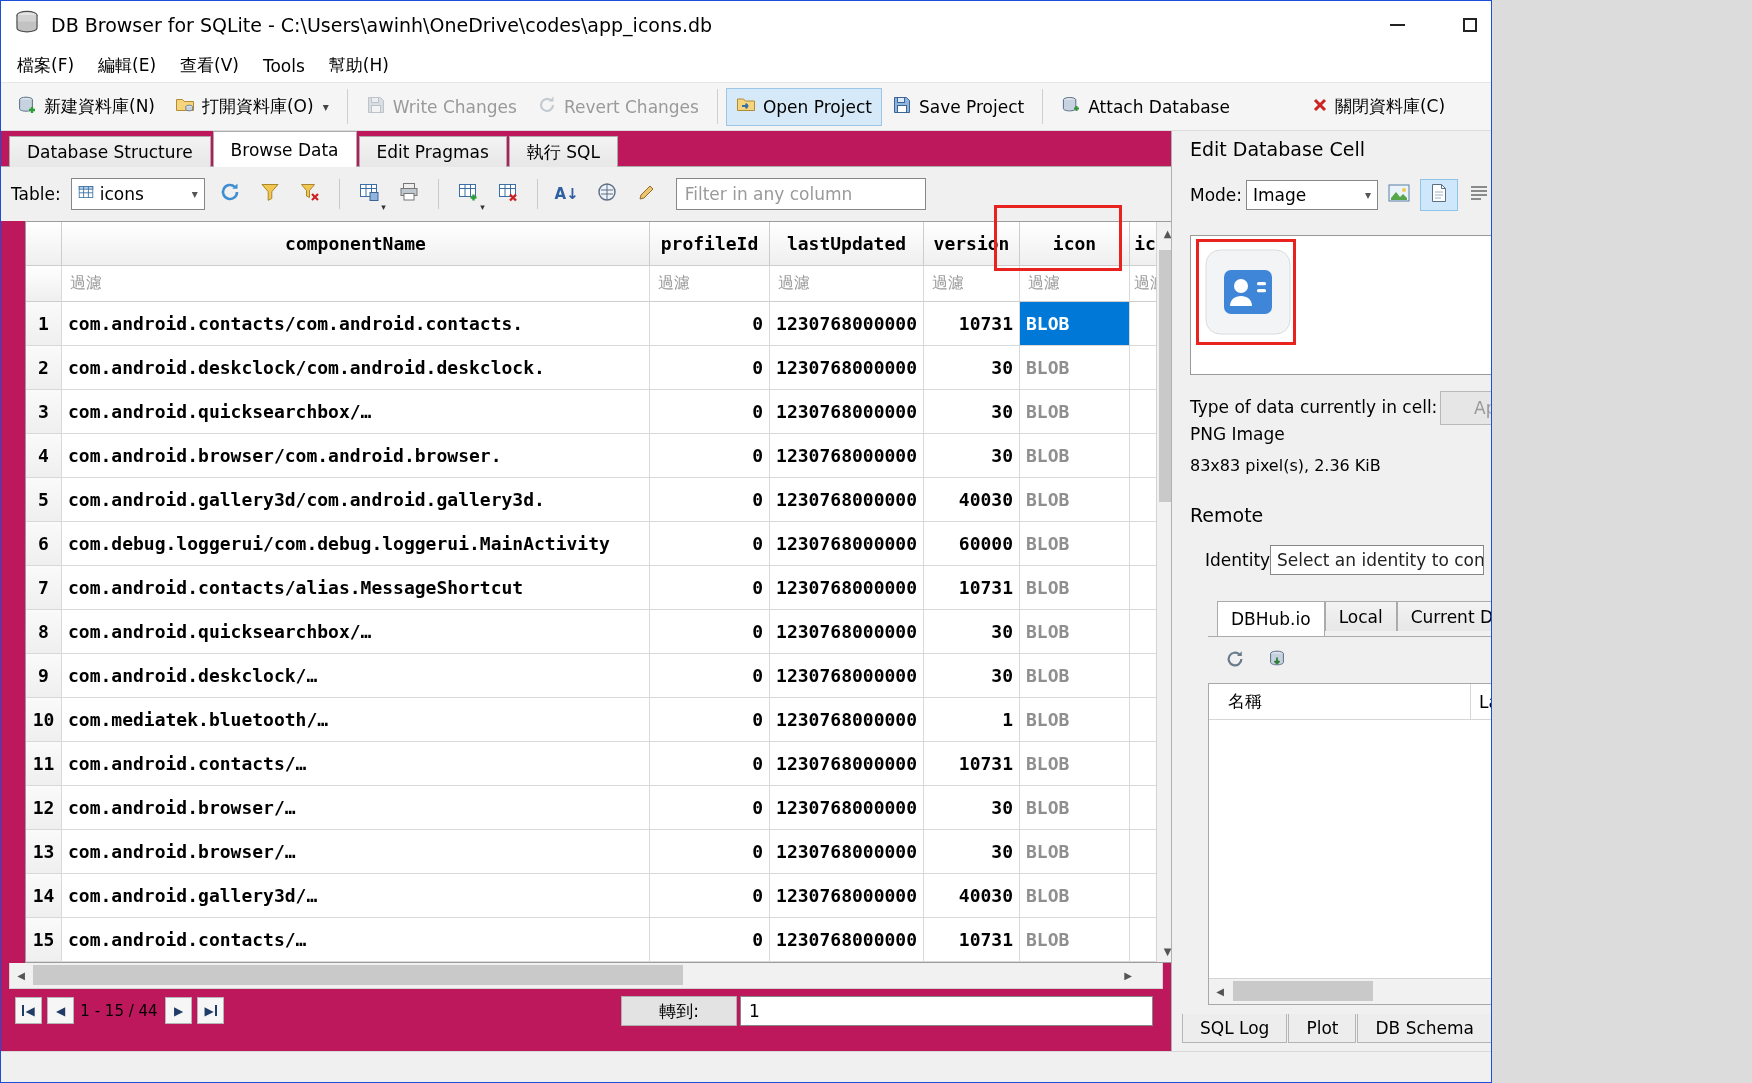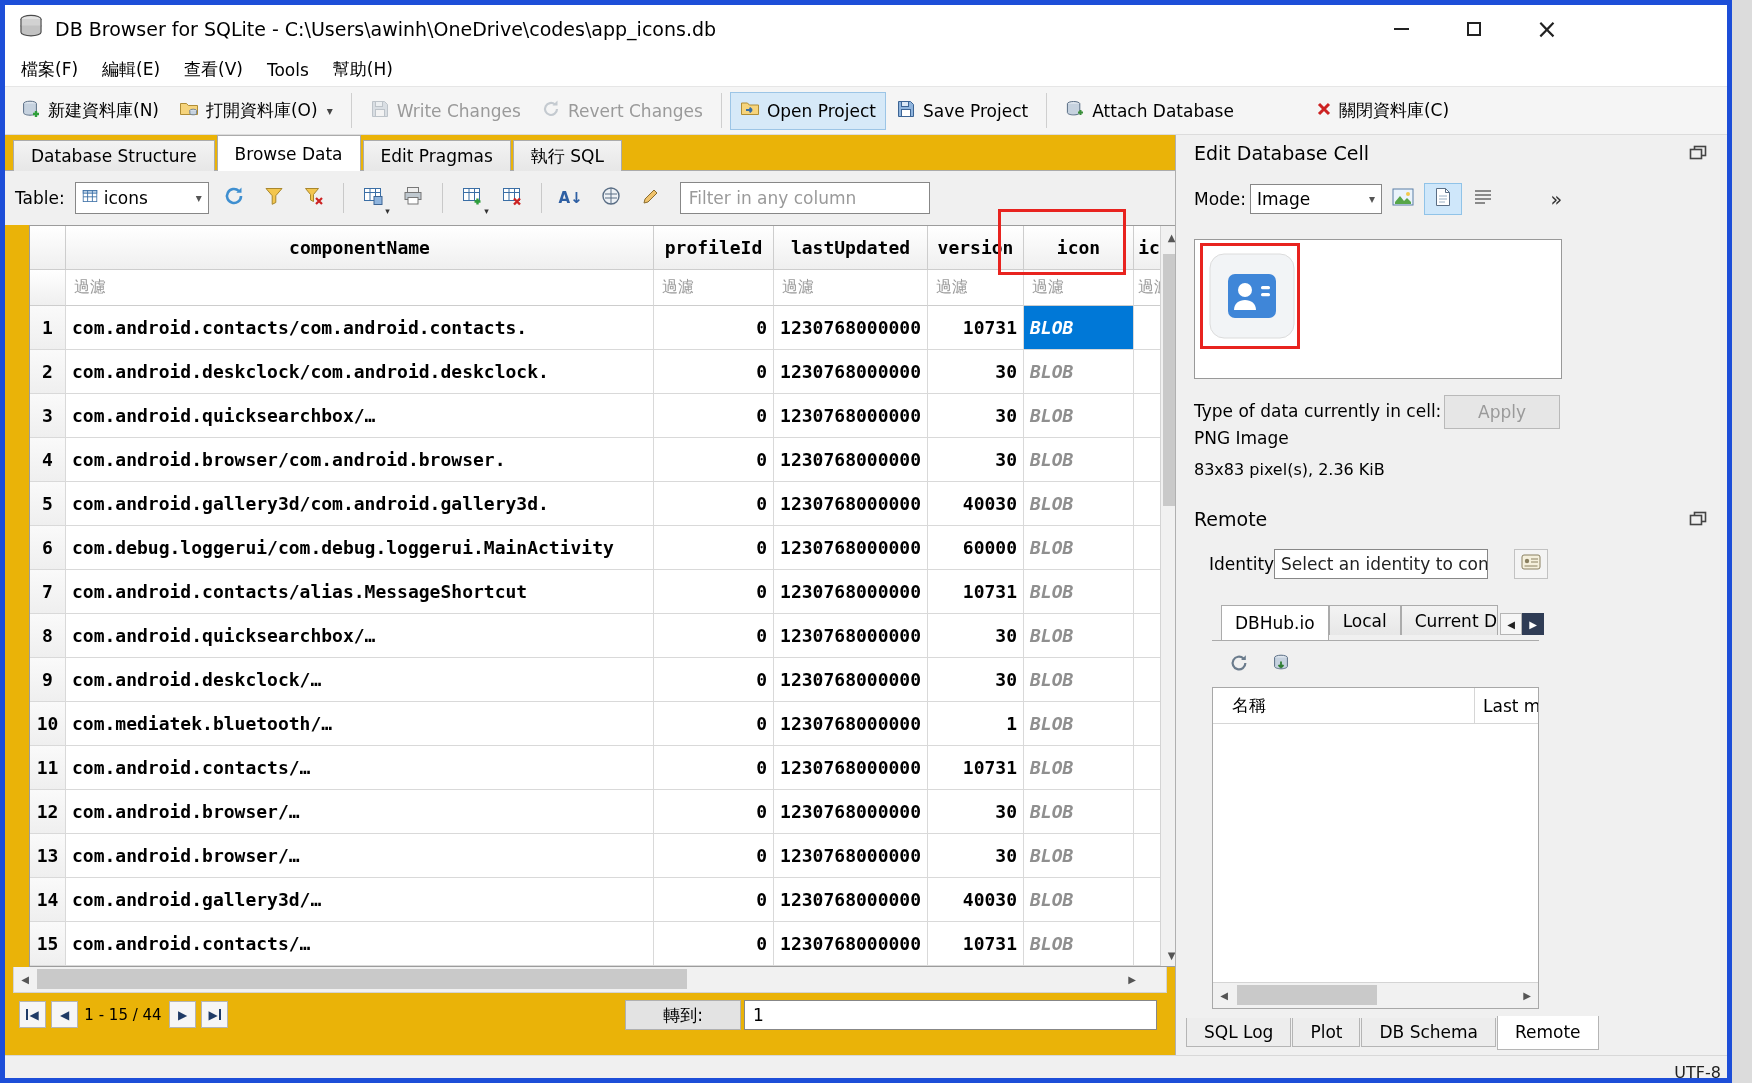--- a/index.html
+++ b/index.html
@@ -1,18 +1,18 @@
 <!DOCTYPE html>
 <html><head>
 <meta charset="utf-8">
 <style>
   html,body{margin:0;padding:0}
   body{width:1752px;height:1083px;background:#dcdcdc;font-family:"DejaVu Sans","Liberation Sans",sans-serif;color:#000}
   *{box-sizing:border-box}
-  #root{position:absolute;top:0;left:0;width:1732px;height:1083px;background:#eab308;border:5px solid #1d4ed8;overflow:hidden}
+  #root{position:absolute;top:0;left:0;width:1492px;height:1083px;background:#be185d;border:1px solid #1d4ed8;overflow:hidden}
 
   
   .titlebar{height:48px;background:#fff;position:relative;display:flex;align-items:center;gap:10px;padding-left:12px}
   .title-text{font-size:19px}
   .win-controls{position:absolute;top:0;left:1352px;display:flex;height:48px}
   .win-btn{width:58px;height:48px;display:flex;align-items:center;justify-content:center;margin-left:15px;cursor:default}
   .glyph-min{width:15px;height:2px;background:#222}
   .glyph-max{width:14px;height:14px;border:2px solid #222}
   .glyph-close{font-size:26px;color:#222;line-height:1}
 
@@ -54,21 +54,21 @@
   .gridmain{width:1130px}
   .thead{display:flex;height:44px}
   .th{background:linear-gradient(#ffffff,#efefef);border-right:1px solid #cdcdcd;border-bottom:1px solid #cdcdcd;display:flex;align-items:center;justify-content:center;font-family:"DejaVu Sans Mono",monospace;font-weight:bold;font-size:18px;overflow:hidden;white-space:nowrap}
   .tfilter{display:flex;height:36px}
   .tf{border-right:1px solid #d9d9d9;border-bottom:1px solid #cdcdcd;display:flex;align-items:center;padding-left:8px;color:#9a9a9a;font-size:16px;background:#fff;overflow:hidden;white-space:nowrap}
   .tf.corner{background:linear-gradient(#ffffff,#efefef)}
   .trow{display:flex;height:44px}
   .tcell{border-right:1px solid #d9d9d9;border-bottom:1px solid #d9d9d9;display:flex;align-items:center;padding:0 6px;font-family:"DejaVu Sans Mono",monospace;font-weight:bold;font-size:18px;white-space:nowrap;overflow:hidden;background:#fff}
   .td-num{justify-content:center;background:linear-gradient(#fafafa,#efefef);padding:0}
   .num-r{justify-content:flex-end}
-  .blob{color:#8f8f8f;font-style:italic}
+  .blob{color:#8f8f8f;}
   .blob.selected{background:#0078d7;color:#fff}
   .w-num{width:36px}.w-name{width:588px}.w-profile{width:120px}.w-updated{width:154px}.w-version{width:96px}.w-icon{width:110px}
   .w-extra{width:26px;border-right:none;padding-left:4px}
 
   
   .vscroll{width:22px;background:#f1f1f1;border-left:1px solid #d4d4d4;position:relative}
   .sc-arrow{color:#555;font-size:10px;display:flex;align-items:center;justify-content:center}
   .vs-up{position:absolute;top:0;left:0;width:21px;height:22px}
   .vs-down{position:absolute;bottom:0;left:0;width:21px;height:22px}
   .vs-thumb{position:absolute;left:2px;width:17px;top:28px;height:252px;background:#c9c9c9}

